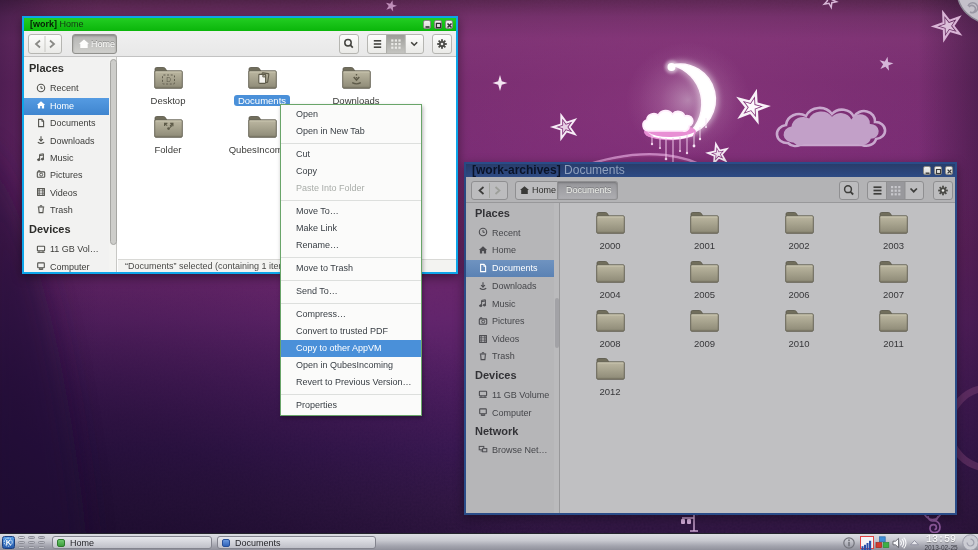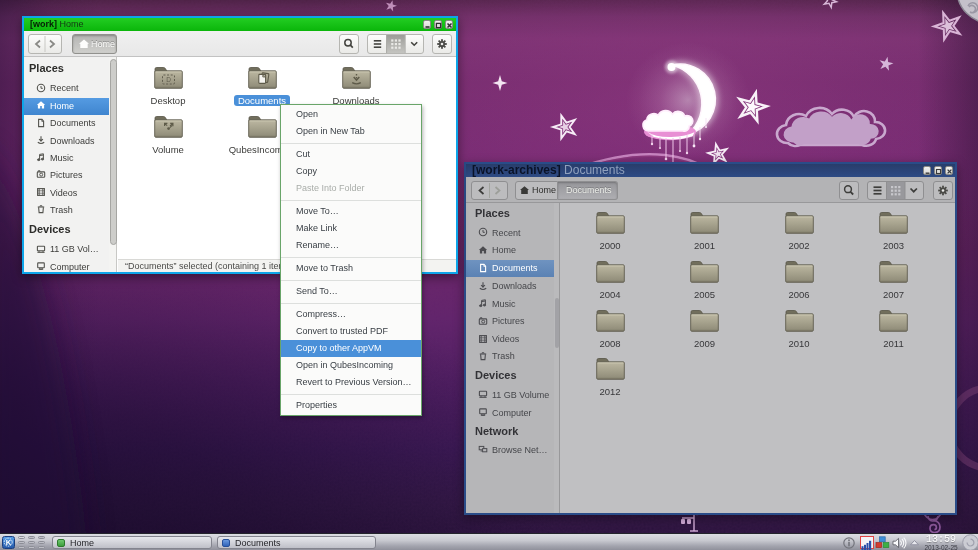--- a/index.html
+++ b/index.html
@@ -628,21 +628,21 @@
       <div class="fitem" style="left:20px;top:57px;">
         <svg width="29" height="24">
               <use href="#folder"></use>
               <g stroke="#5e5b49" stroke-width="1.2" fill="none">
                 <path d="M13.2 11.6 L10.8 9.6 M10.6 12 L10.6 9.4 L13.4 9.4"></path>
                 <path d="M16 12 L18.6 9.8 M16.2 9.4 L18.9 9.4 L18.9 12.2"></path>
                 <circle cx="14.6" cy="14.6" r="1.4" fill="#5e5b49" stroke="none"></circle>
                 <path d="M15.8 13.6 L18.3 11.4" stroke-width="1.1"></path>
               </g>
             </svg>
-        <div class="flabel">Volume</div>
+        <div class="flabel">Folder</div>
       </div>
       <div class="fitem" style="left:109px;top:57px;width:70px;">
         <svg width="29" height="24">
               <use href="#folder"></use>
             </svg>
         <div class="flabel">QubesIncoming</div>
       </div>
     </div>
     <div class="statusbar">“Documents” selected (containing 1 item)</div>
   </div>

